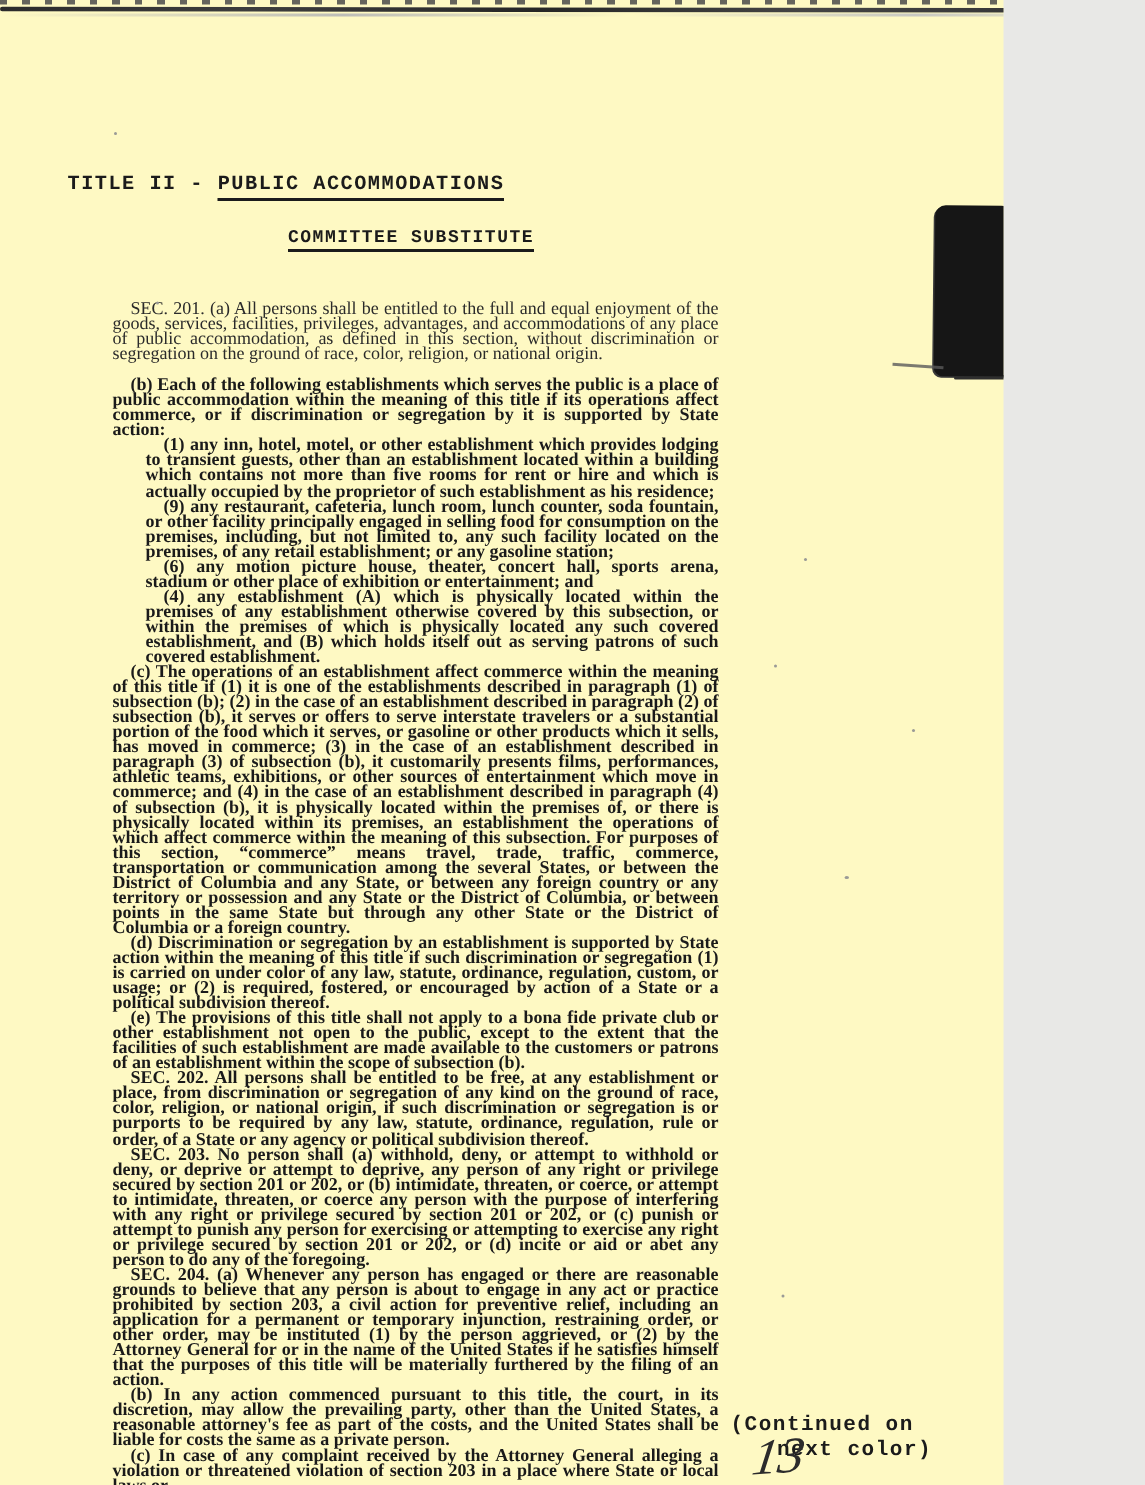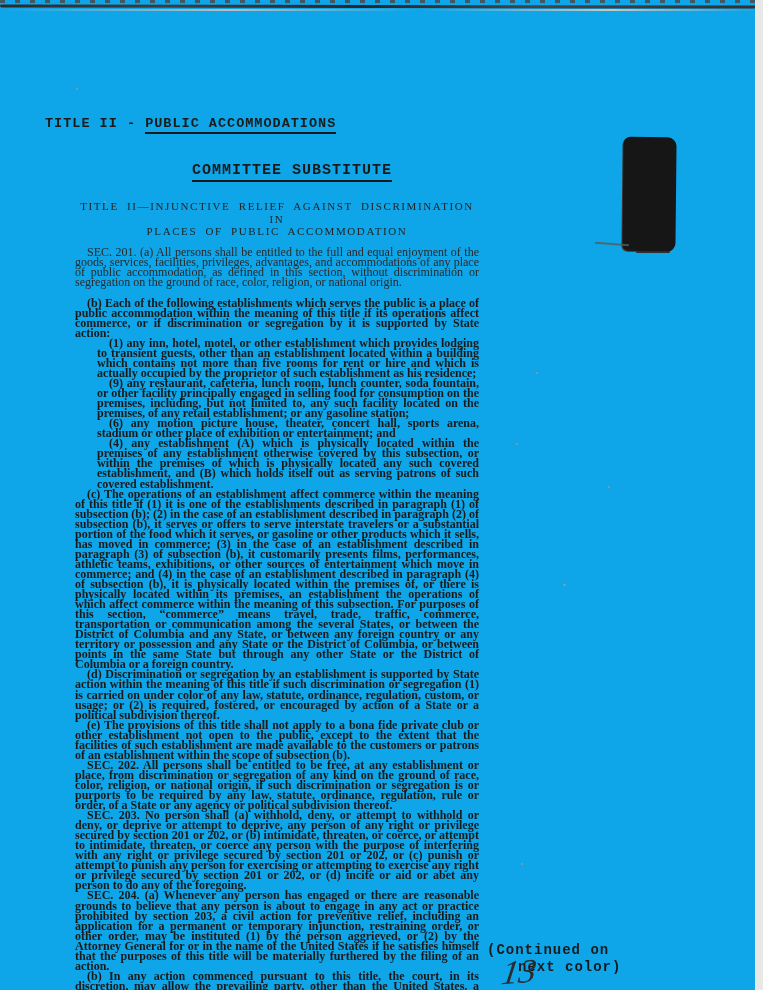--- a/index.html
+++ b/index.html
@@ -1,23 +1,23 @@
 <!DOCTYPE html>
 <html><head>
 <meta charset="utf-8">
 <style>
   * { margin: 0; padding: 0; box-sizing: border-box; }
   html, body { background: #e8e8e6; }
   body { font-family: "Liberation Serif", serif; }
 
   .page {
     position: relative;
-    width: 755px;
+    width: 669px;
     height: 990px;
-    background: #0ea5e9;
+    background: #fef9c3;
     overflow: hidden;
     color: #161616;
   }
 
   
   .perforation {
     position: absolute; top: 0; left: 0; width: 763px; height: 3px;
     background: repeating-linear-gradient(90deg, #4a4a4a 0 5px, transparent 5px 15px);
     opacity: .85;
   }
@@ -35,21 +35,21 @@
   
   .typed {
     font-family: "Liberation Mono", monospace;
     font-weight: 700;
     color: #1b1b1b;
     letter-spacing: 1px;
     white-space: nowrap;
   }
   .typed-title { position: absolute; left: 45px; top: 116px; font-size: 13.5px; }
   .typed-title .u { border-bottom: 2px solid #1b1b1b; padding-bottom: 1px; }
-  .committee-heading { position: absolute; left: 192px; top: 162px; font-size: 15px; font-family: Liberation Mono, monospace; }
+  .committee-heading { position: absolute; left: 192px; top: 151px; font-size: 12px; font-family: Liberation Mono, monospace; }
   .committee-heading .u { border-bottom: 2px solid #1b1b1b; padding-bottom: 1px; }
 
   
   .doc-column {
     position: absolute;
     left: 75px; top: 200px;
     width: 404px;
   }
   .printed-heading {
     text-align: center;
@@ -140,24 +140,20 @@
   <div class="perforation"></div>
   <div class="tear-line"></div>
   <div class="tear-line-shadow"></div>
 
   <div class="typed typed-title"><span>TITLE II - </span><span class="u">PUBLIC ACCOMMODATIONS</span></div>
 
   <div class="typed committee-heading"><span class="u">COMMITTEE SUBSTITUTE</span></div>
 
   <div class="doc-column">
 
-    <div class="printed-heading">
-      <div>TITLE II—INJUNCTIVE RELIEF AGAINST DISCRIMINATION IN</div>
-      <div>PLACES OF PUBLIC ACCOMMODATION</div>
-    </div>
 
     <p class="para normal">SEC. 201. (a) All persons shall be entitled to the full and equal enjoyment of the goods, services, facilities, privileges, advantages, and accommodations of any place of public accommodation, as defined in this section, without discrimination or segregation on the ground of race, color, religion, or national origin.</p>
     <p class="para bold gap-top">(b) Each of the following establishments which serves the public is a place of public accommodation within the meaning of this title if its operations affect commerce, or if discrimination or segregation by it is supported by State action:</p>
     <p class="para bold item">(1) any inn, hotel, motel, or other establishment which provides lodging to transient guests, other than an establishment located within a building which contains not more than five rooms for rent or hire and which is actually occupied by the proprietor of such establishment as his residence;</p>
     <p class="para bold item">(9) any restaurant, cafeteria, lunch room, lunch counter, soda fountain, or other facility principally engaged in selling food for consumption on the premises, including, but not limited to, any such facility located on the premises, of any retail establishment; or any gasoline station;</p>
     <p class="para bold item">(6) any motion picture house, theater, concert hall, sports arena, stadium or other place of exhibition or entertainment; and</p>
     <p class="para bold item">(4) any establishment (A) which is physically located within the premises of any establishment otherwise covered by this subsection, or within the premises of which is physically located any such covered establishment, and (B) which holds itself out as serving patrons of such covered establishment.</p>
     <p class="para bold">(c) The operations of an establishment affect commerce within the meaning of this title if (1) it is one of the establishments described in paragraph (1) of subsection (b); (2) in the case of an establishment described in paragraph (2) of subsection (b), it serves or offers to serve interstate travelers or a substantial portion of the food which it serves, or gasoline or other products which it sells, has moved in commerce; (3) in the case of an establishment described in paragraph (3) of subsection (b), it customarily presents films, performances, athletic teams, exhibitions, or other sources of entertainment which move in commerce; and (4) in the case of an establishment described in paragraph (4) of subsection (b), it is physically located within the premises of, or there is physically located within its premises, an establishment the operations of which affect commerce within the meaning of this subsection.  For purposes of this section, “commerce” means travel, trade, traffic, commerce, transportation or communication among the several States, or between the District of Columbia and any State, or between any foreign country or any territory or possession and any State or the District of Columbia, or between points in the same State but through any other State or the District of Columbia or a foreign country.</p>
     <p class="para bold">(d) Discrimination or segregation by an establishment is supported by State action within the meaning of this title if such discrimination or segregation (1) is carried on under color of any law, statute, ordinance, regulation, custom, or usage; or (2) is required, fostered, or encouraged by action of a State or a political subdivision thereof.</p>
     <p class="para bold">(e) The provisions of this title shall not apply to a bona fide private club or other establishment not open to the public, except to the extent that the facilities of such establishment are made available to the customers or patrons of an establishment within the scope of subsection (b).</p>

